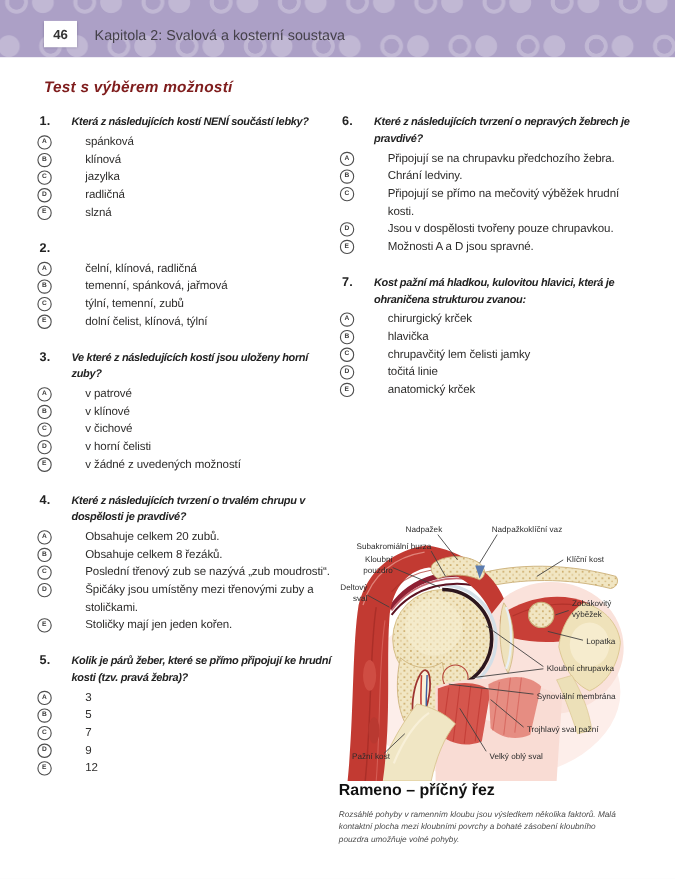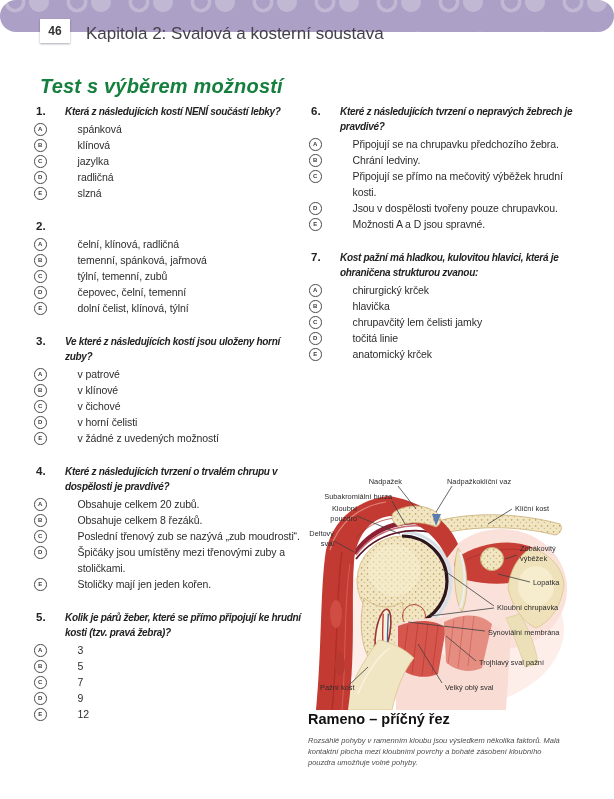--- a/index.html
+++ b/index.html
@@ -1,35 +1,35 @@
 <!DOCTYPE html>
 <html><head>
 <meta charset="utf-8">
 <style>
   html,body{margin:0;padding:0;background:#e8e8e8;}
   .page{position:relative;width:614px;height:799px;background:#ffffff;
         font-family:"Liberation Sans",sans-serif;overflow:hidden;margin:0 auto;}
 
   
-  .header{position:absolute;left:0;top:0;width:614px;height:32px;background-color:#aca0c6;
+  .header{position:absolute;left:0;top:0;width:614px;height:52px;background-color:#aca0c6;
     background-image:
       radial-gradient(circle at 11px 11px, rgba(255,255,255,0) 6.5px, rgba(255,255,255,.25) 7px, rgba(255,255,255,.25) 10px, rgba(255,255,255,0) 10.8px),
       radial-gradient(circle at 11px 11px, rgba(255,255,255,.25) 9.5px, rgba(255,255,255,0) 10.3px),
       radial-gradient(circle at 11px 11px, rgba(255,255,255,0) 6.5px, rgba(255,255,255,.25) 7px, rgba(255,255,255,.25) 10px, rgba(255,255,255,0) 10.8px),
       radial-gradient(circle at 11px 11px, rgba(255,255,255,.25) 9.5px, rgba(255,255,255,0) 10.3px);
     background-size:62px 84px,62px 84px,62px 84px,62px 84px;
-    background-position:4px -9px,28px -9px,35px 31px,59px 31px;border-radius:23px;}
+    background-position:4px -9px,28px -9px,35px 31px,59px 31px;}
   .pagenum{position:absolute;left:40px;top:19px;width:30px;height:24px;background:#fff;
     display:flex;align-items:center;justify-content:center;font-weight:bold;font-size:12px;
     color:#333;box-shadow:0 1px 2px rgba(50,40,75,.4);}
-  .chapter{position:absolute;left:86px;top:24px;font-size:17px;color:#45414a;}
+  .chapter{position:absolute;left:86px;top:24px;font-size:13px;color:#45414a;}
 
   
-  .title{position:absolute;left:40px;top:62px;font-size:20px;font-weight:bold;font-style:italic;
-    color:#15803d;letter-spacing:.2px;}
+  .title{position:absolute;left:40px;top:62px;font-size:14px;font-weight:bold;font-style:italic;
+    color:#7f1d1d;letter-spacing:.2px;}
 
   
   .col{position:absolute;top:104px;}
   .col-left{left:33px;width:270px;}
   .col-right{left:308px;width:281px;}
   .q{margin-bottom:18px;}
   .q-head{display:flex;margin-bottom:2px;}
   .q-num{flex:0 0 32px;font-weight:bold;font-size:11.5px;line-height:15px;color:#222;padding-left:3px;box-sizing:border-box;}
   .q-text{flex:1;font-style:italic;font-weight:bold;font-size:10px;line-height:15px;color:#222;letter-spacing:-.3px;}
   .opt{display:flex;align-items:flex-start;min-height:16px;}
@@ -95,24 +95,20 @@
           <span class="circ">A</span>
           <span class="opt-text">čelní, klínová, radličná</span>
         </div>
       <div class="opt">
           <span class="circ">B</span>
           <span class="opt-text">temenní, spánková, jařmová</span>
         </div>
       <div class="opt">
           <span class="circ">C</span>
           <span class="opt-text">týlní, temenní, zubů</span>
-        </div>
-      <div class="opt">
-          <span class="circ">D</span>
-          <span class="opt-text">čepovec, čelní, temenní</span>
         </div>
       <div class="opt">
           <span class="circ">E</span>
           <span class="opt-text">dolní čelist, klínová, týlní</span>
         </div>
     </section>
 
     <section class="q">
       <div class="q-head">
         <span class="q-num">3.</span>

